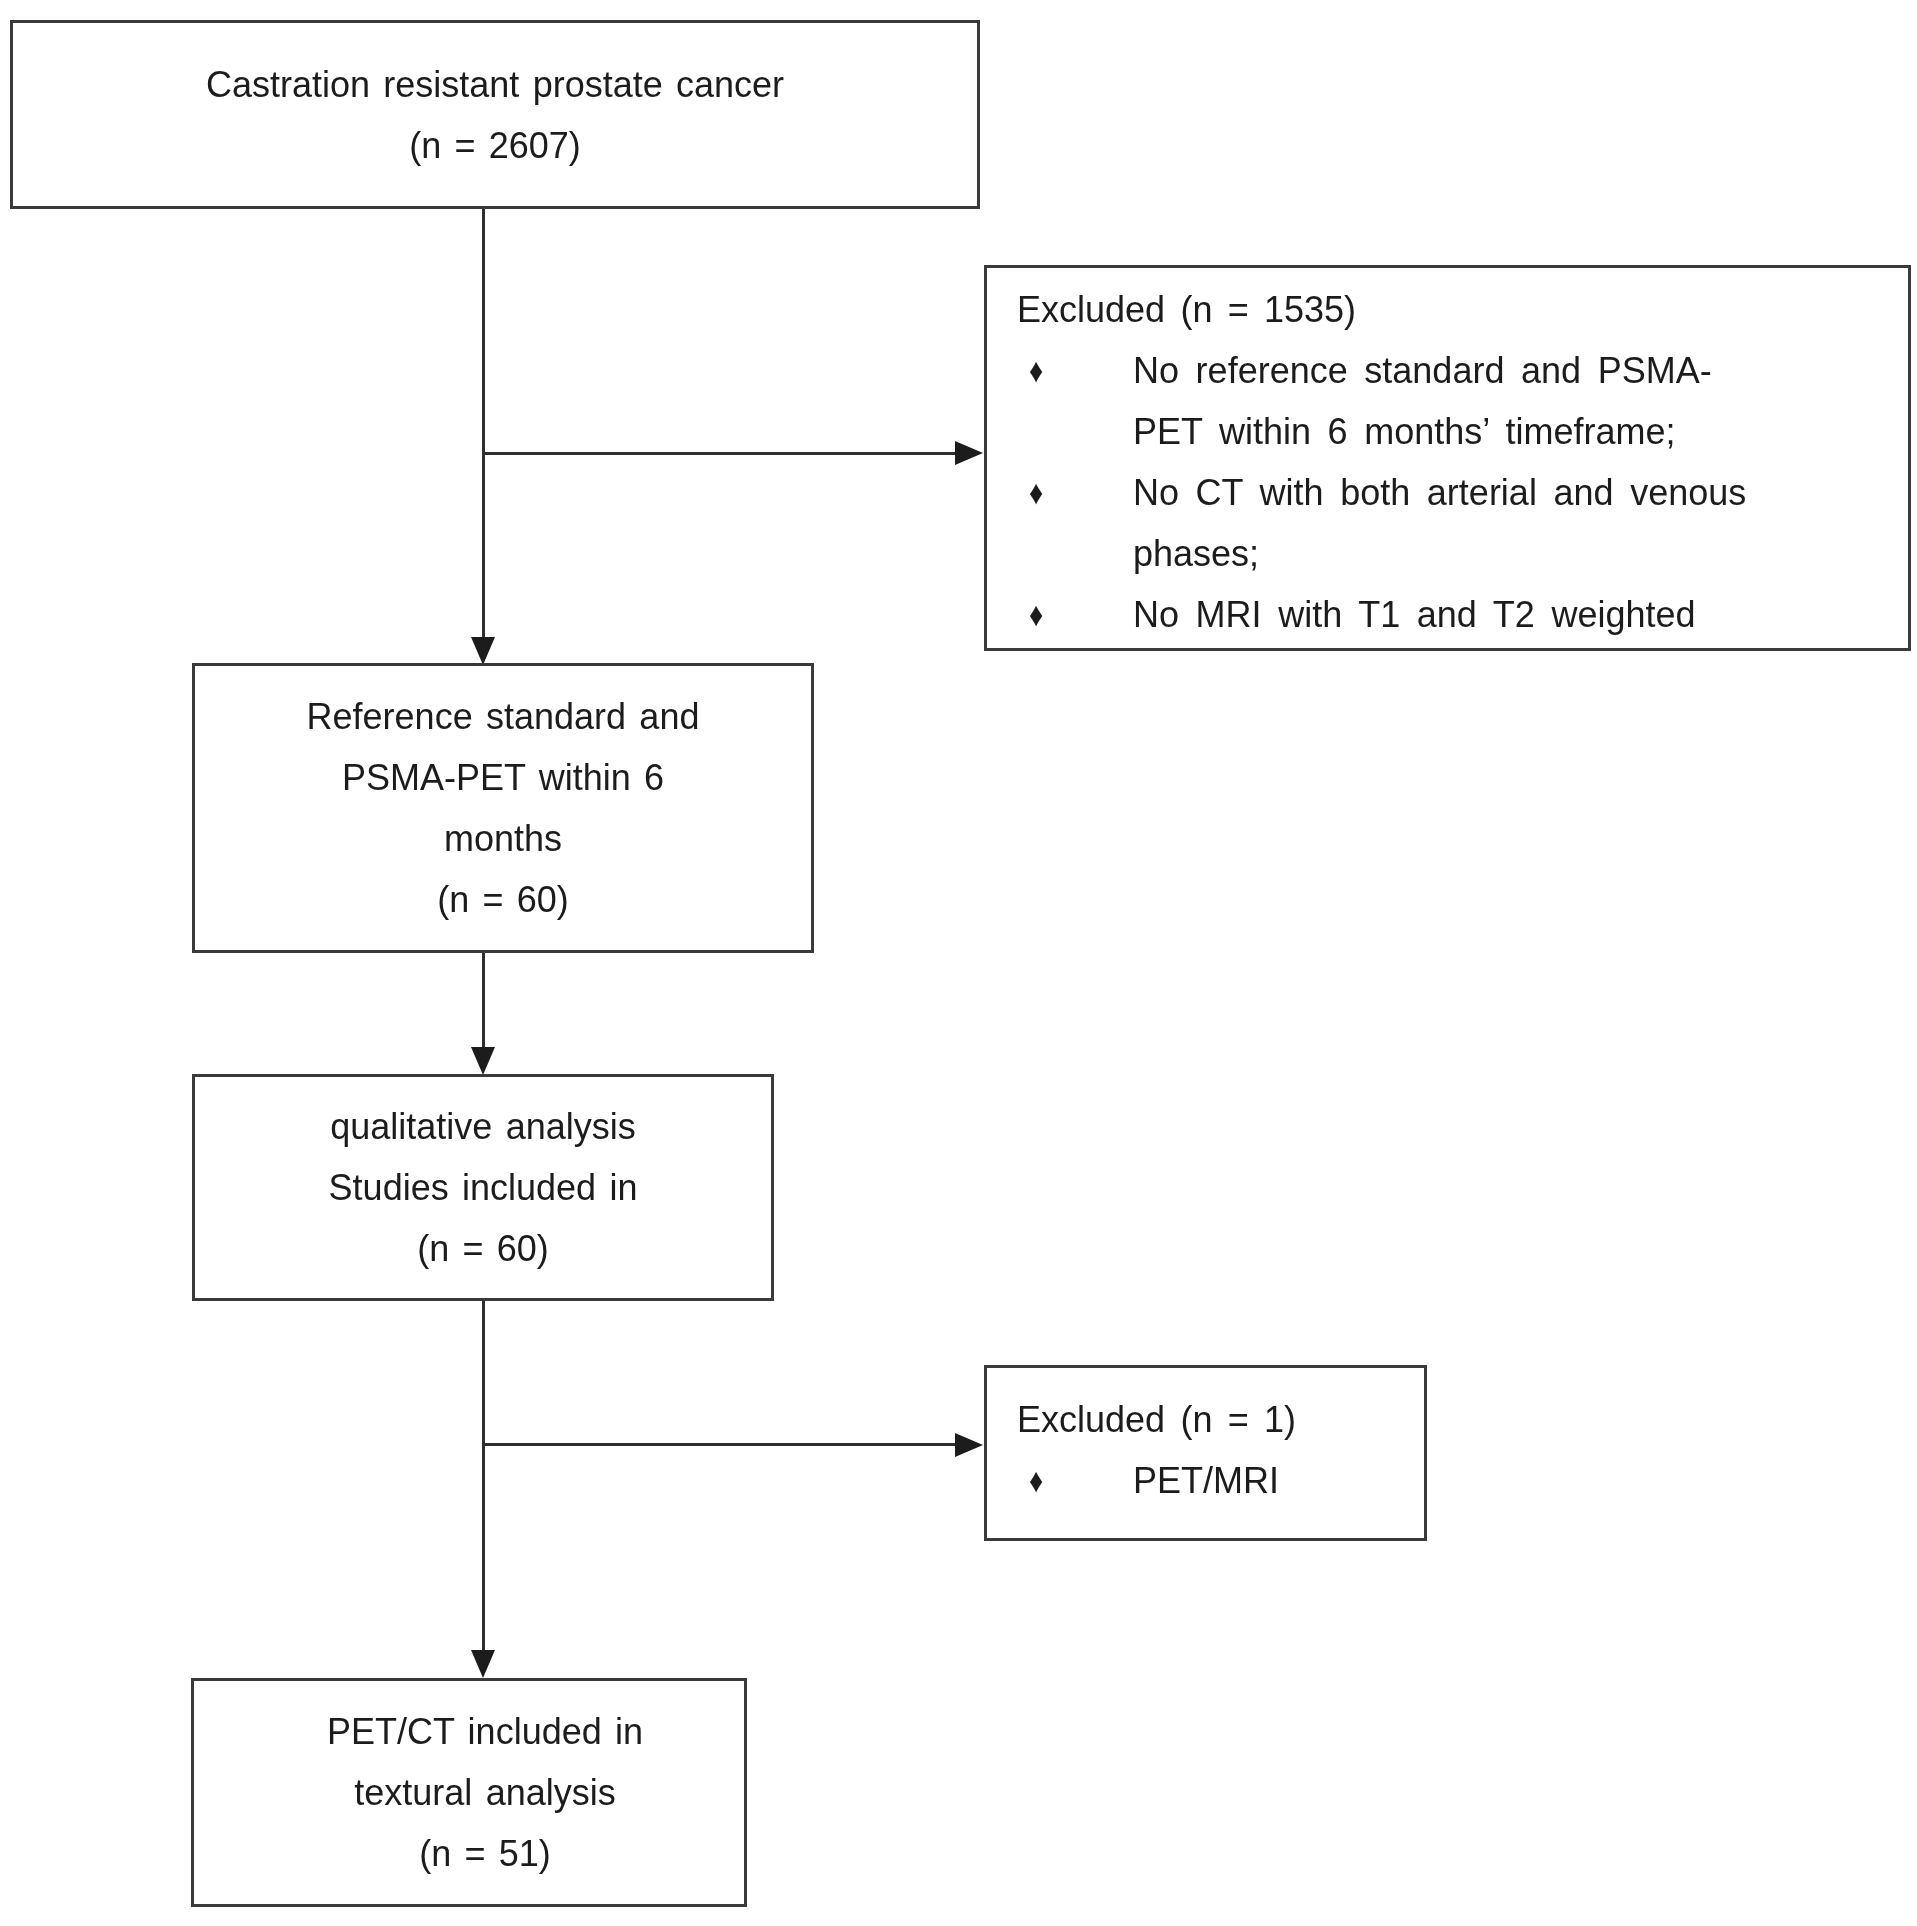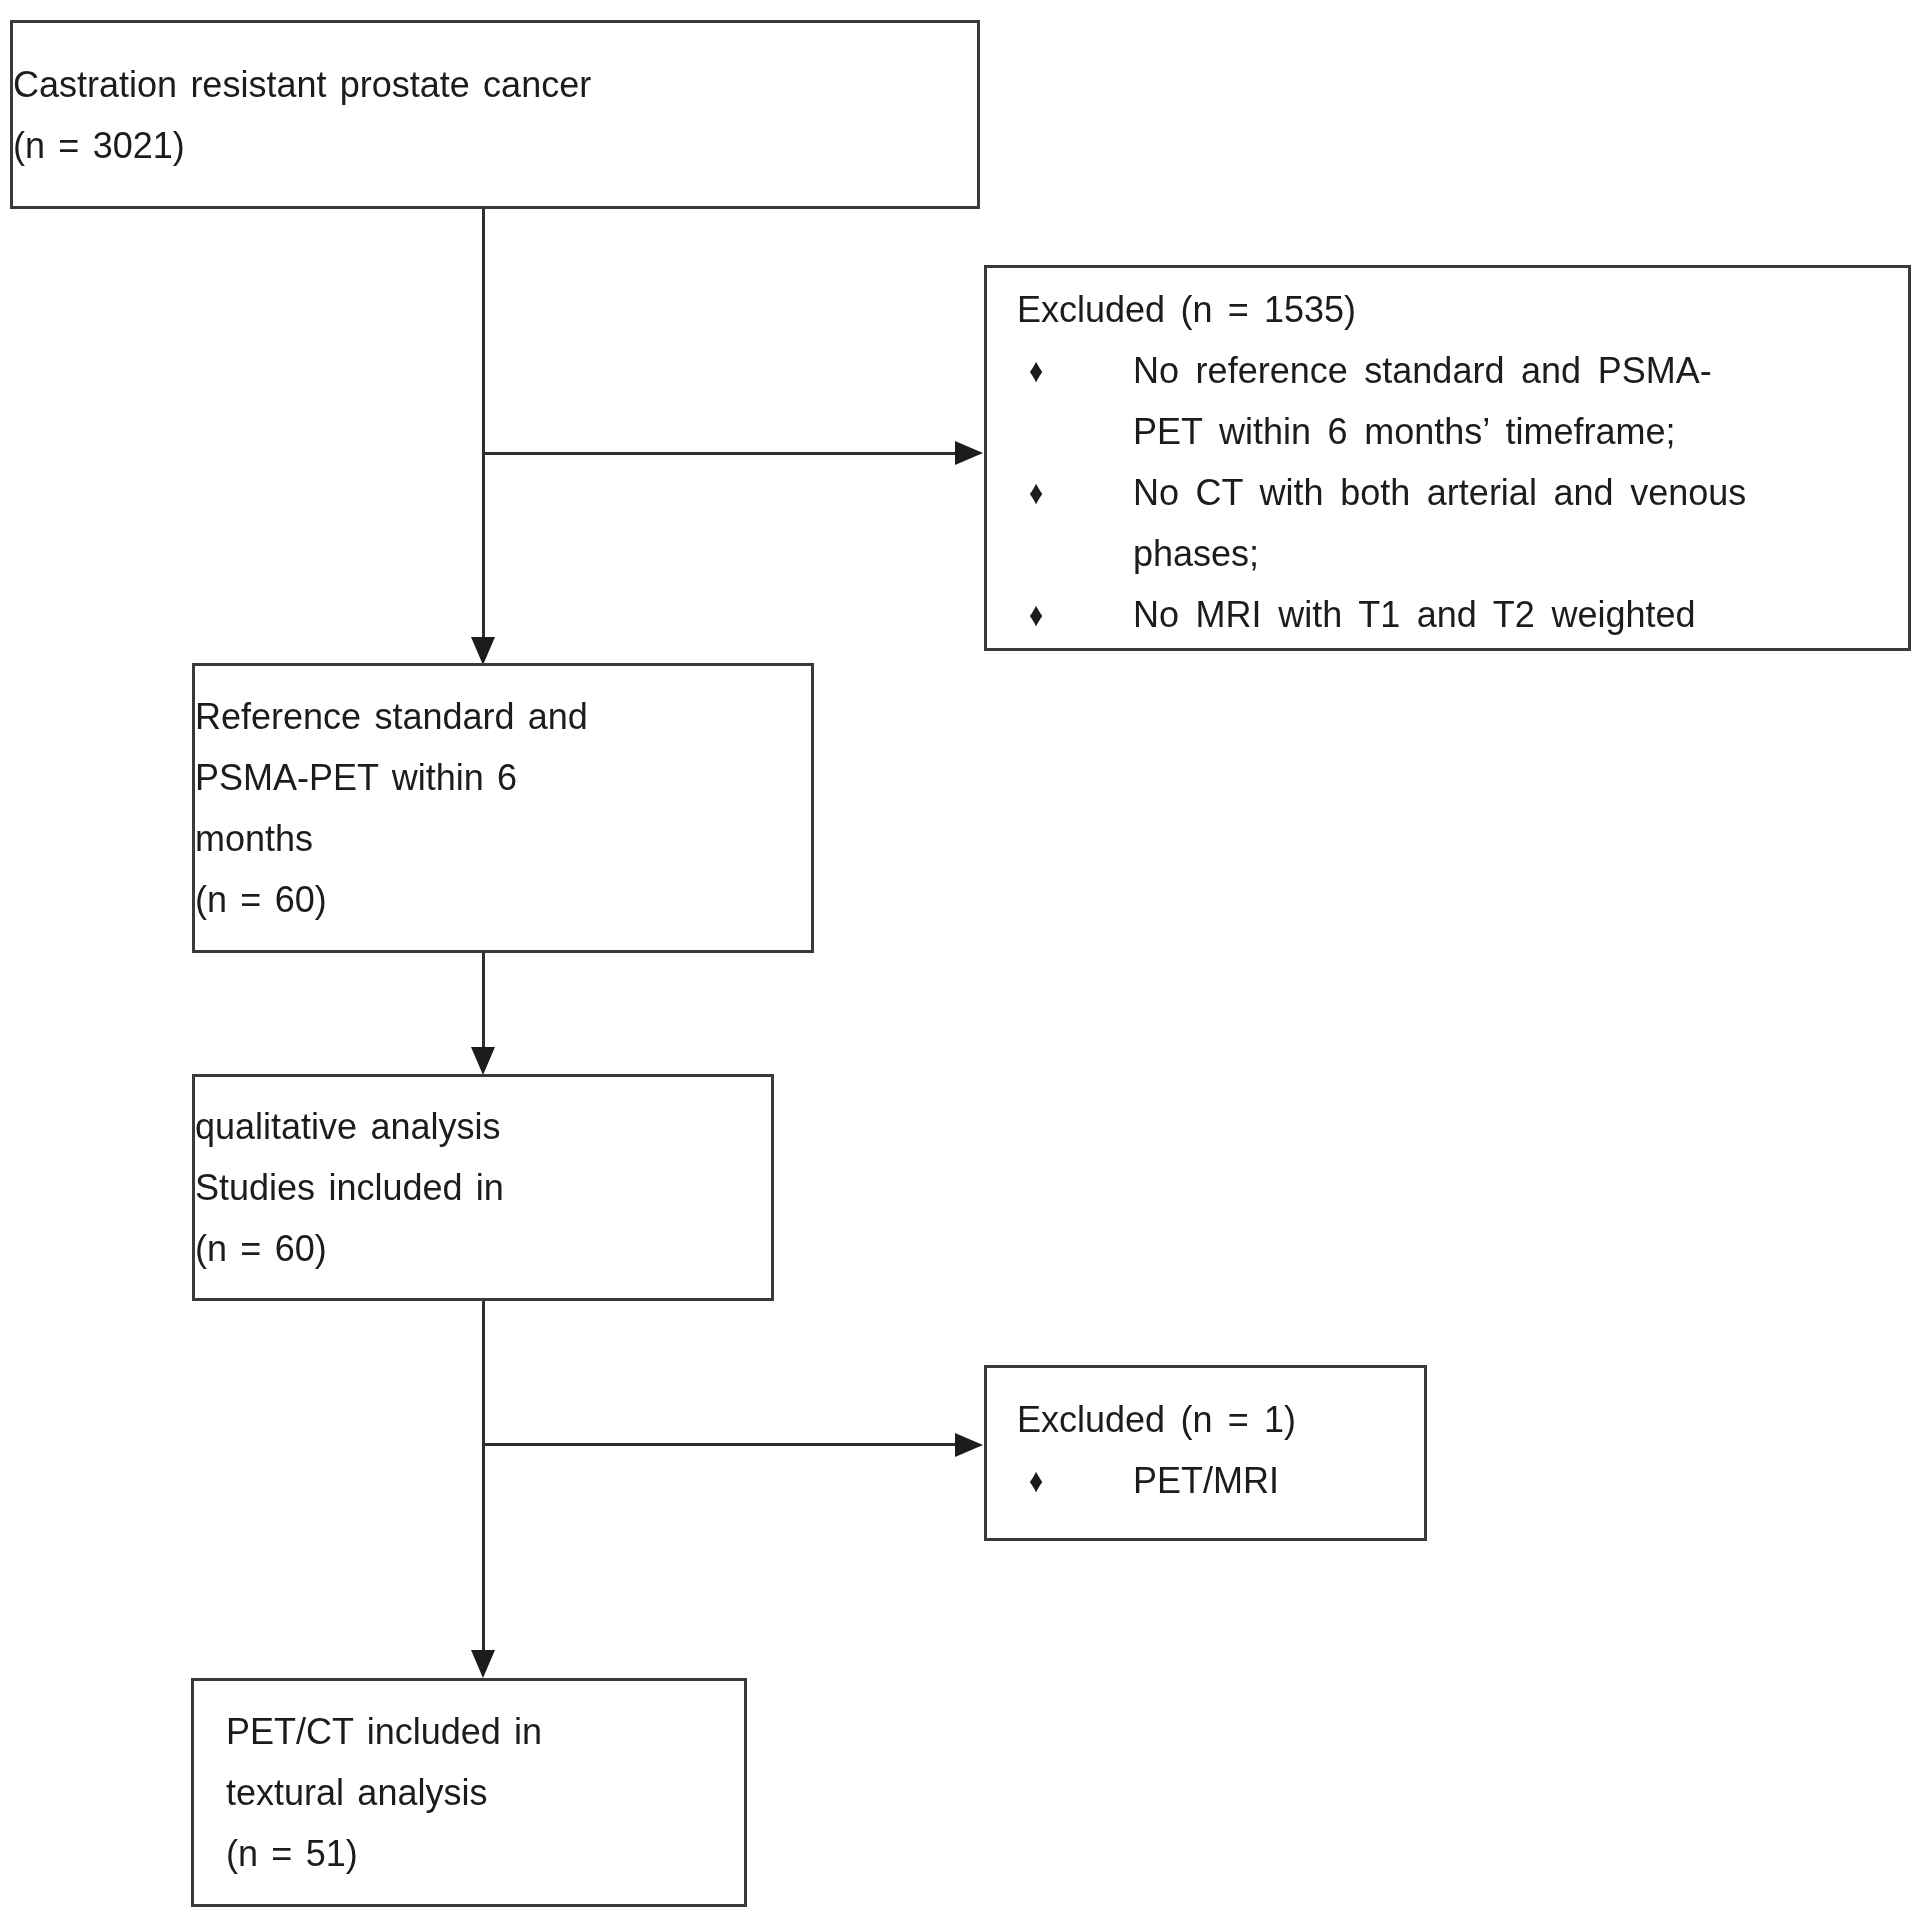--- a/index.html
+++ b/index.html
@@ -21,21 +21,21 @@
     border: 3.3px solid #3a3a3a;
     box-sizing: border-box;
     font-size: 36px;
     line-height: 61px;
     word-spacing: 3.3px;
   }
   .box-center {
     display: flex;
     flex-direction: column;
     justify-content: center;
-    align-items: flex-start;
+    align-items: center;
     text-align: center;
   }
   .box-left {
     padding-top: 10.6px;
     padding-left: 30px;
     padding-right: 13.3px;
   }
   .ln { white-space: nowrap; }
   .bullet-row {
     display: flex;
@@ -74,21 +74,21 @@
     border-left: 28px solid #1c1c1c;
   }
 </style>
 </head>
 <body>
 
 <div class="canvas">
 
   <div class="box box-center" style="left:10px; top:20px; width:970px; height:189px;">
     <div class="ln">Castration resistant prostate cancer</div>
-    <div class="ln">(n = 3021)</div>
+    <div class="ln">(n = 2607)</div>
   </div>
 
   <div class="vline" style="left:482px; top:209px; height:430px;"></div>
   <div class="arrow-down" style="left:471px; top:637px;"></div>
 
   <div class="hline" style="left:482px; top:452px; width:475px;"></div>
   <div class="arrow-right" style="left:955px; top:441px;"></div>
 
   <div class="box box-left" style="left:984px; top:265px; width:927px; height:386px;">
     <div class="ln excl-title">Excluded (n = 1535)</div>

